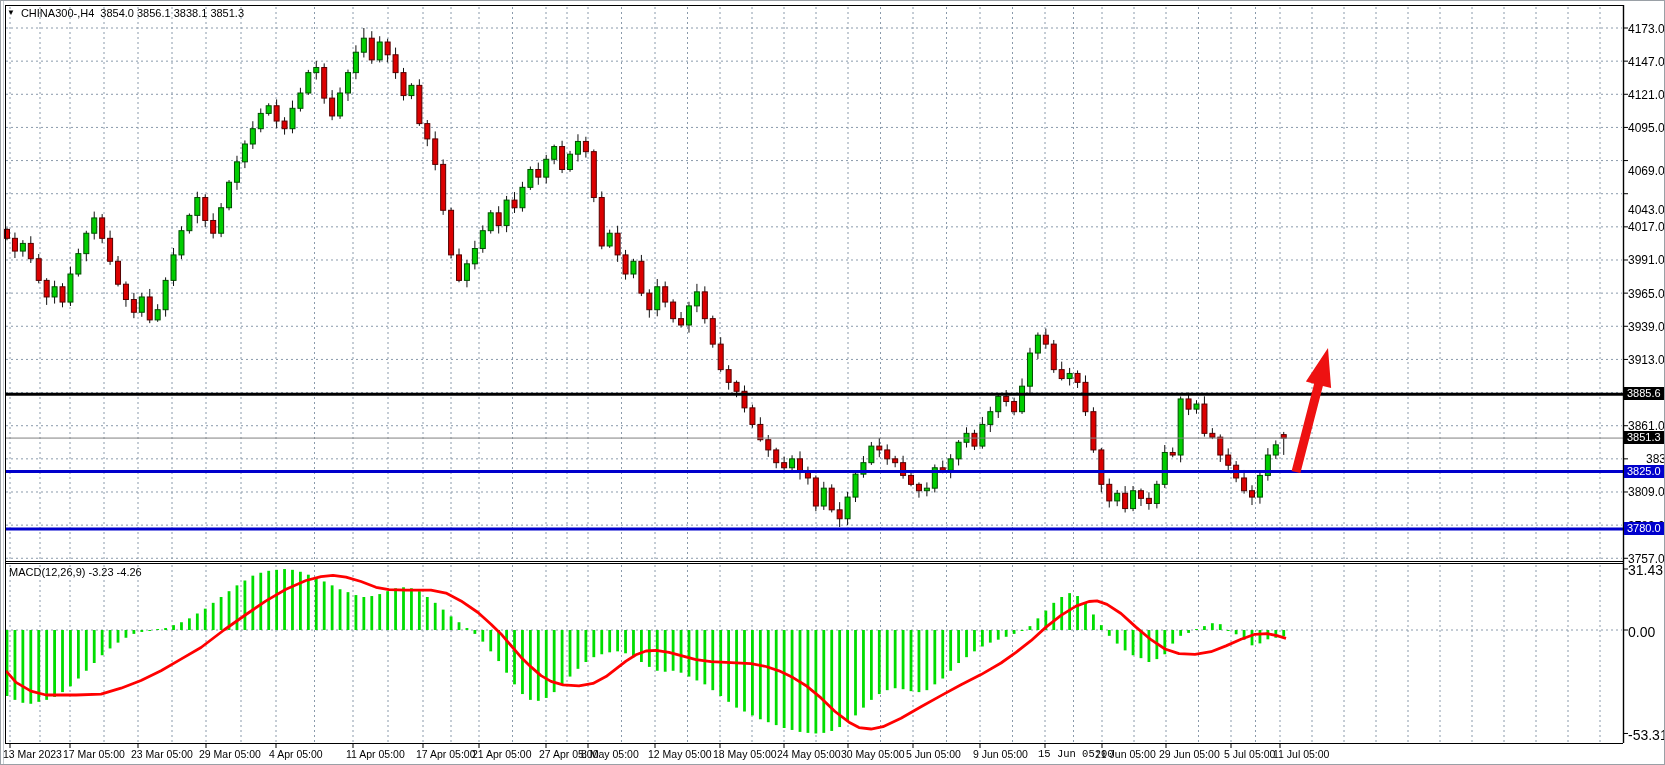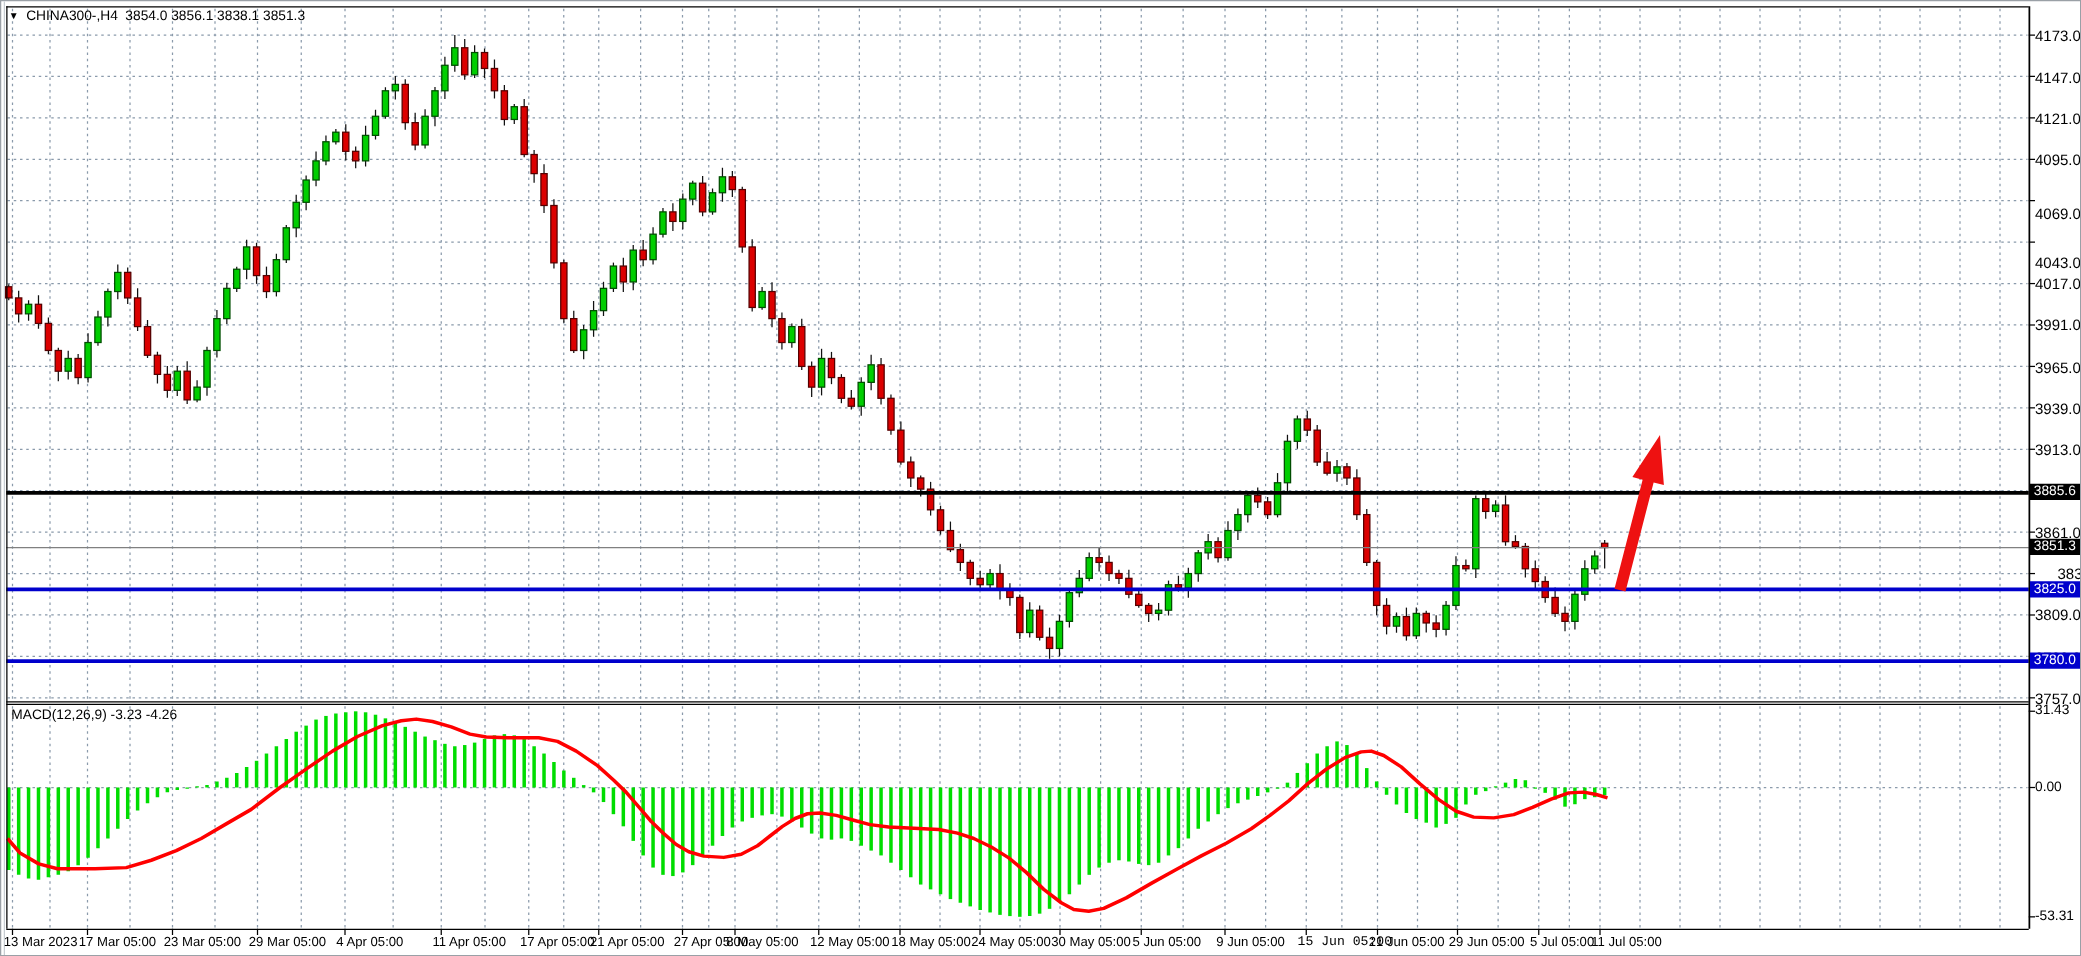--- a/index.html
+++ b/index.html
@@ -9,21 +9,21 @@
   #window:before{content:"";position:absolute;left:2px;top:0;bottom:0;width:1px;background:#c8cdd2;}
   svg{position:absolute;left:0;top:0;}
   .overlay{position:absolute;font-size:11px;color:#000;white-space:nowrap;}
   #title{left:6px;top:6px;display:flex;align-items:center;gap:6px;}
   #title .tri{font-size:8px;position:relative;top:-1px;}
   #macd-label{left:8px;top:565px;}
   .pxlabel{position:absolute;left:1627px;font-size:12px;color:#000;white-space:nowrap;}
   .badge{position:absolute;left:1623px;width:41px;height:13px;font-size:11px;
     color:#fff;padding:0 0 0 3px;line-height:13px;white-space:nowrap;}
   .tlabel{position:absolute;top:747px;font-size:10.5px;color:#000;white-space:nowrap;}
-  .mlabel{position:absolute;left:1627px;font-size:11px;color:#000;white-space:nowrap;}
+  .mlabel{position:absolute;left:1627px;font-size:14px;color:#000;white-space:nowrap;}
 </style>
 </head>
 <body>
 
 <div id="window">
   <svg id="cv" width="1665" height="765">
       <line x1="9" y1="6" x2="9" y2="559" stroke="#8A9AAB" stroke-width="1" stroke-dasharray="2,3"></line>
       <line x1="9" y1="564" x2="9" y2="741" stroke="#8A9AAB" stroke-width="1" stroke-dasharray="2,3"></line>
       <line x1="39" y1="6" x2="39" y2="559" stroke="#8A9AAB" stroke-width="1" stroke-dasharray="2,3"></line>
       <line x1="39" y1="564" x2="39" y2="741" stroke="#8A9AAB" stroke-width="1" stroke-dasharray="2,3"></line>

